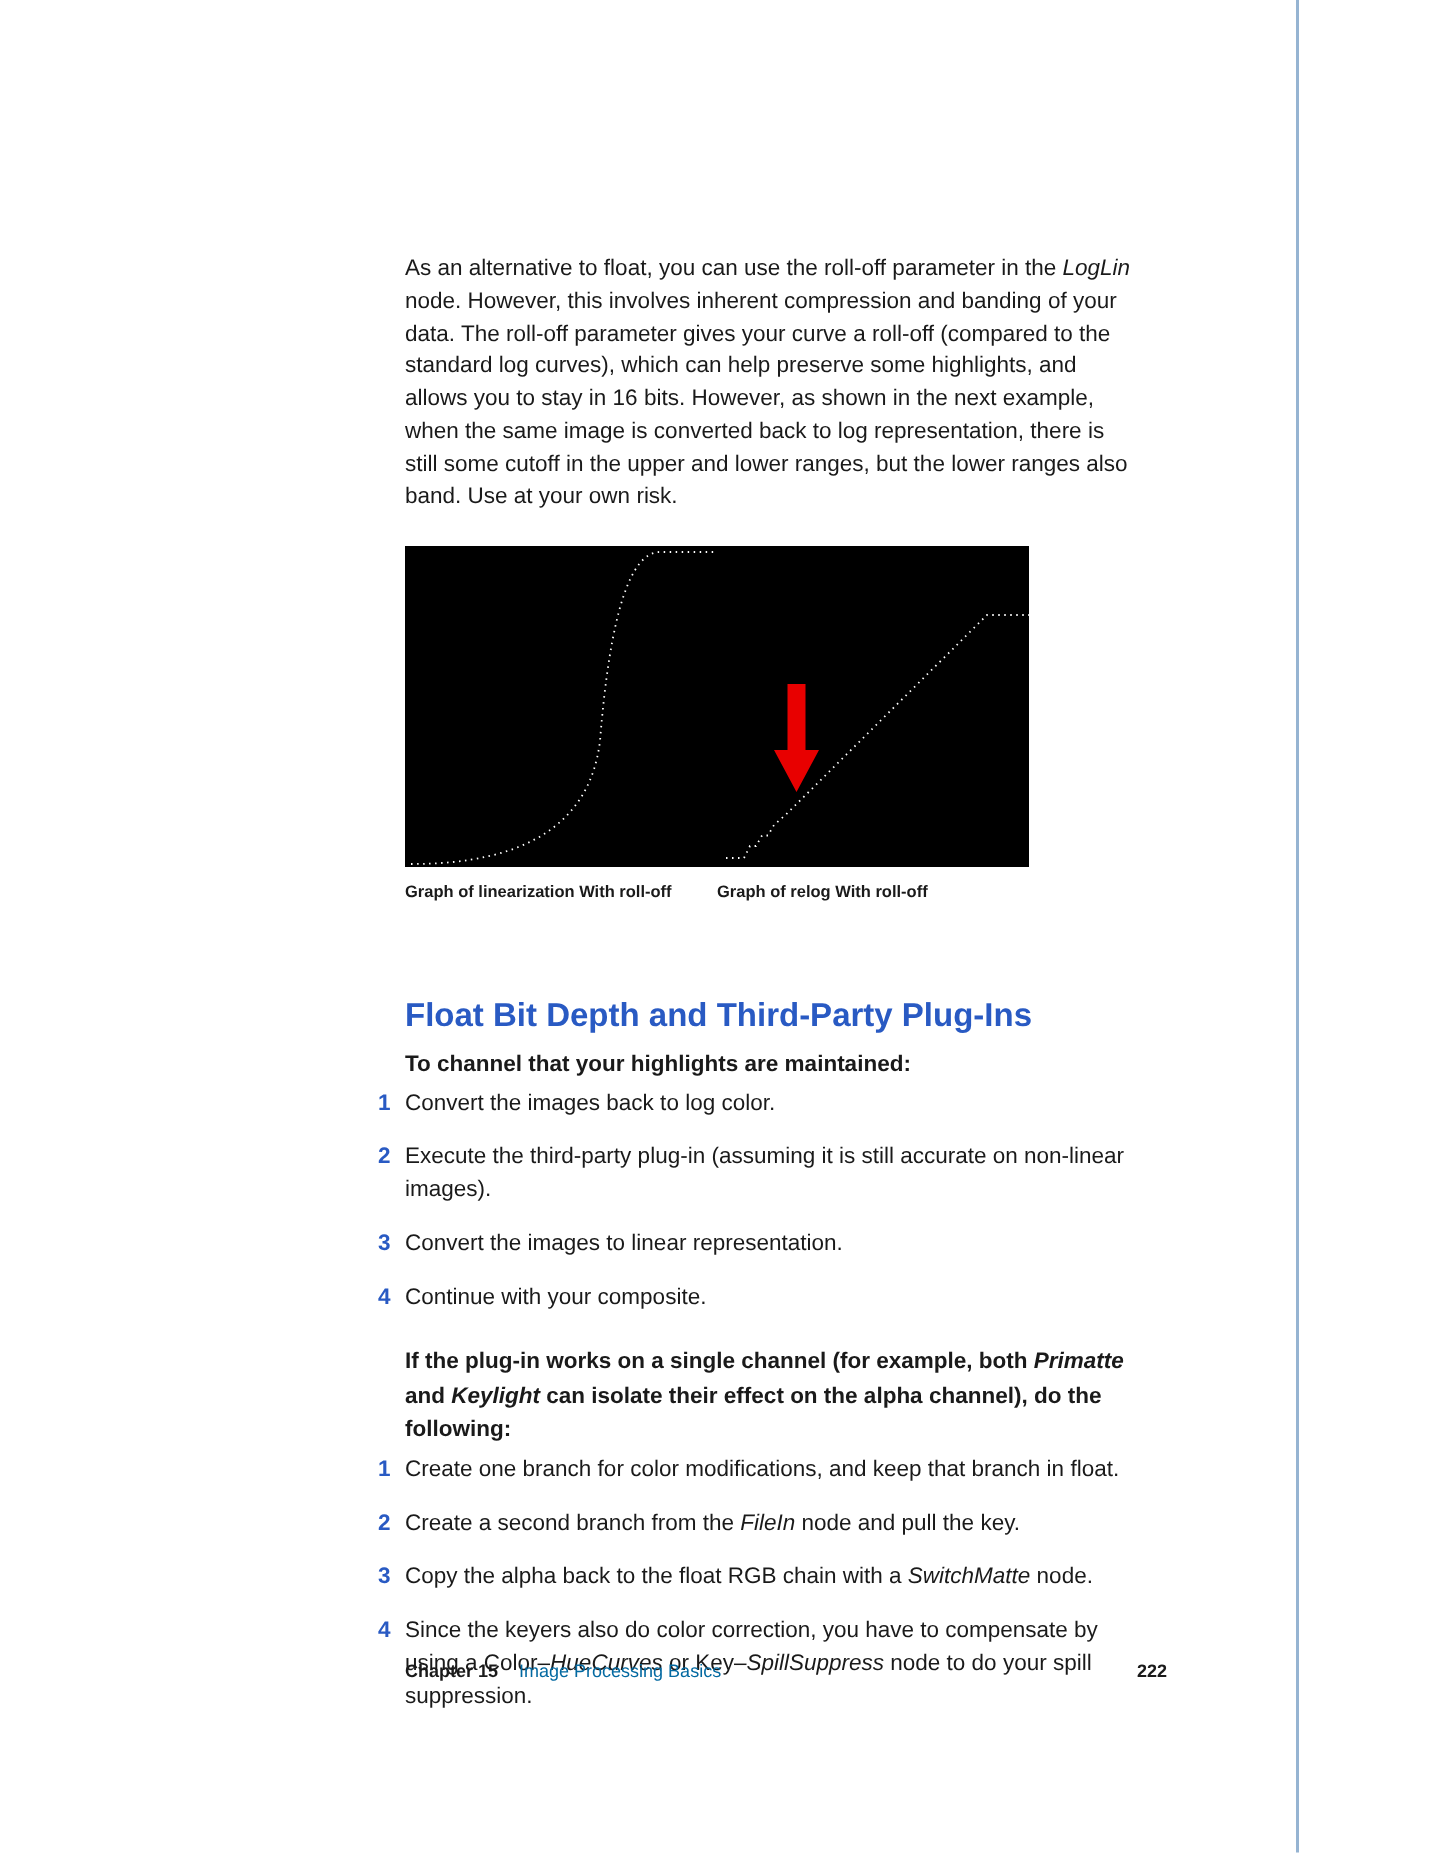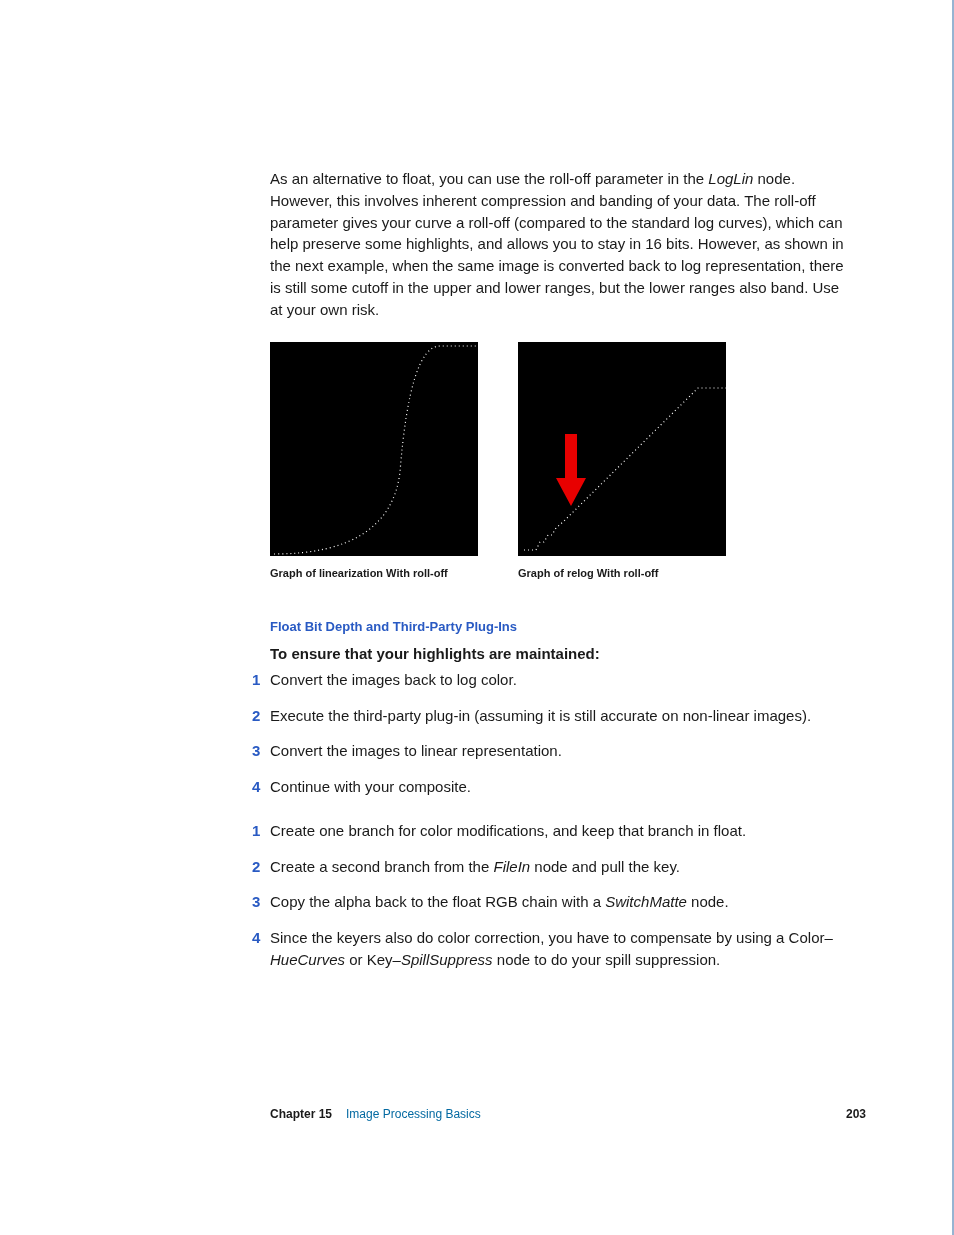--- a/index.html
+++ b/index.html
@@ -1,26 +1,26 @@
 <!DOCTYPE html>
 <html><head>
 <meta charset="utf-8">
 <style>
 body{margin:0;font-family:"Myriad Pro","Segoe UI",Arial,sans-serif;font-size:15px;line-height:1.45;color:#1a1a1a;background:#fff}
-.page{width:954px;height:1235px;position:relative;padding:168px 106px 0 270px;box-sizing:border-box;border-right:2px solid #96b4d2}
+.page{width:866px;height:1235px;position:relative;padding:168px 106px 0 270px;box-sizing:border-box;border-right:2px solid #96b4d2}
 .para{margin:0 0 22px 0}
 .ital{font-style:italic}
-.figures{display:flex;gap:40px;margin-bottom:36px}
+.figures{display:flex;margin-bottom:57px}
 .fig{display:flex;flex-direction:column}
 .graph{width:208px;height:214px;background:#000;position:relative;overflow:hidden}
 .caption{font-size:11px;font-weight:700;margin-top:10px}
 .linearcurve{position:absolute;inset:0}
 .relogcurve{position:absolute;inset:0}
 .arrow{position:absolute;left:38px;top:92px}
-.h3{color:#295ac3;font-size:13px;font-weight:600;margin:0 0 6px 0}
+.h3{color:#295ac3;font-size:22px;font-weight:600;margin:0 0 6px 0}
 .bold{font-weight:700;margin:0 0 4px 0}
 ol{list-style:none;padding:0;margin:0 0 22px 0}
 ol li{position:relative;padding-left:0;margin:0 0 14px 0}
 .num{color:#295ac3;font-weight:700;position:absolute;left:-18px}
 .footer{position:absolute;left:270px;right:86px;bottom:112px;display:flex;align-items:flex-start;font-size:12px}
 .footer .chap{font-weight:700;margin-right:14px}
 .footer .title{color:#0369a1}
 .footer .pgnum{margin-left:auto;font-weight:700}
 </style>
 </head>
@@ -49,34 +49,37 @@
         <svg class="arrow" width="30" height="72" viewBox="0 0 30 72">
           <path d="M9,0 L21,0 L21,44 L30,44 L15,72 L0,44 L9,44 Z" fill="#e80000"></path>
         </svg>
       </div>
       <div class="caption">Graph of relog With roll-off</div>
     </div>
   </div>
 
   <h3 class="h3">Float Bit Depth and Third-Party Plug-Ins</h3>
 
-  <p class="bold">To ensure that your highlights are maintained:</p>
+  <p class="bold">To channel that your highlights are maintained:</p>
   <ol>
     <li><span class="num">1</span><span>Convert the images back to log color.</span></li>
     <li><span class="num">2</span><span>Execute the third-party plug-in (assuming it is still accurate on non-linear images).</span></li>
     <li><span class="num">3</span><span>Convert the images to linear representation.</span></li>
     <li><span class="num">4</span><span>Continue with your composite.</span></li>
   </ol>
 
+  <p class="bold" style="line-height:1.5">
+    <span>If the plug-in works on a single channel (for example, both </span><span class="ital">Primatte</span><span> and </span><span class="ital">Keylight</span><span> can isolate their effect on the alpha channel), do the following:</span>
+  </p>
   <ol>
     <li><span class="num">1</span><span>Create one branch for color modifications, and keep that branch in float.</span></li>
     <li><span class="num">2</span><span>Create a second branch from the </span><span class="ital">FileIn</span><span> node and pull the key.</span></li>
     <li><span class="num">3</span><span>Copy the alpha back to the float RGB chain with a </span><span class="ital">SwitchMatte</span><span> node.</span></li>
     <li><span class="num">4</span><span>Since the keyers also do color correction, you have to compensate by using a Color–</span><span class="ital">HueCurves</span><span> or Key–</span><span class="ital">SpillSuppress</span><span> node to do your spill suppression.</span></li>
   </ol>
 
   <div class="footer">
     <span class="chap">Chapter 15</span>
     <span class="title">Image Processing Basics</span>
-    <span class="pgnum">203</span>
+    <span class="pgnum">222</span>
   </div>
 
 </div>
 
 </body></html>

